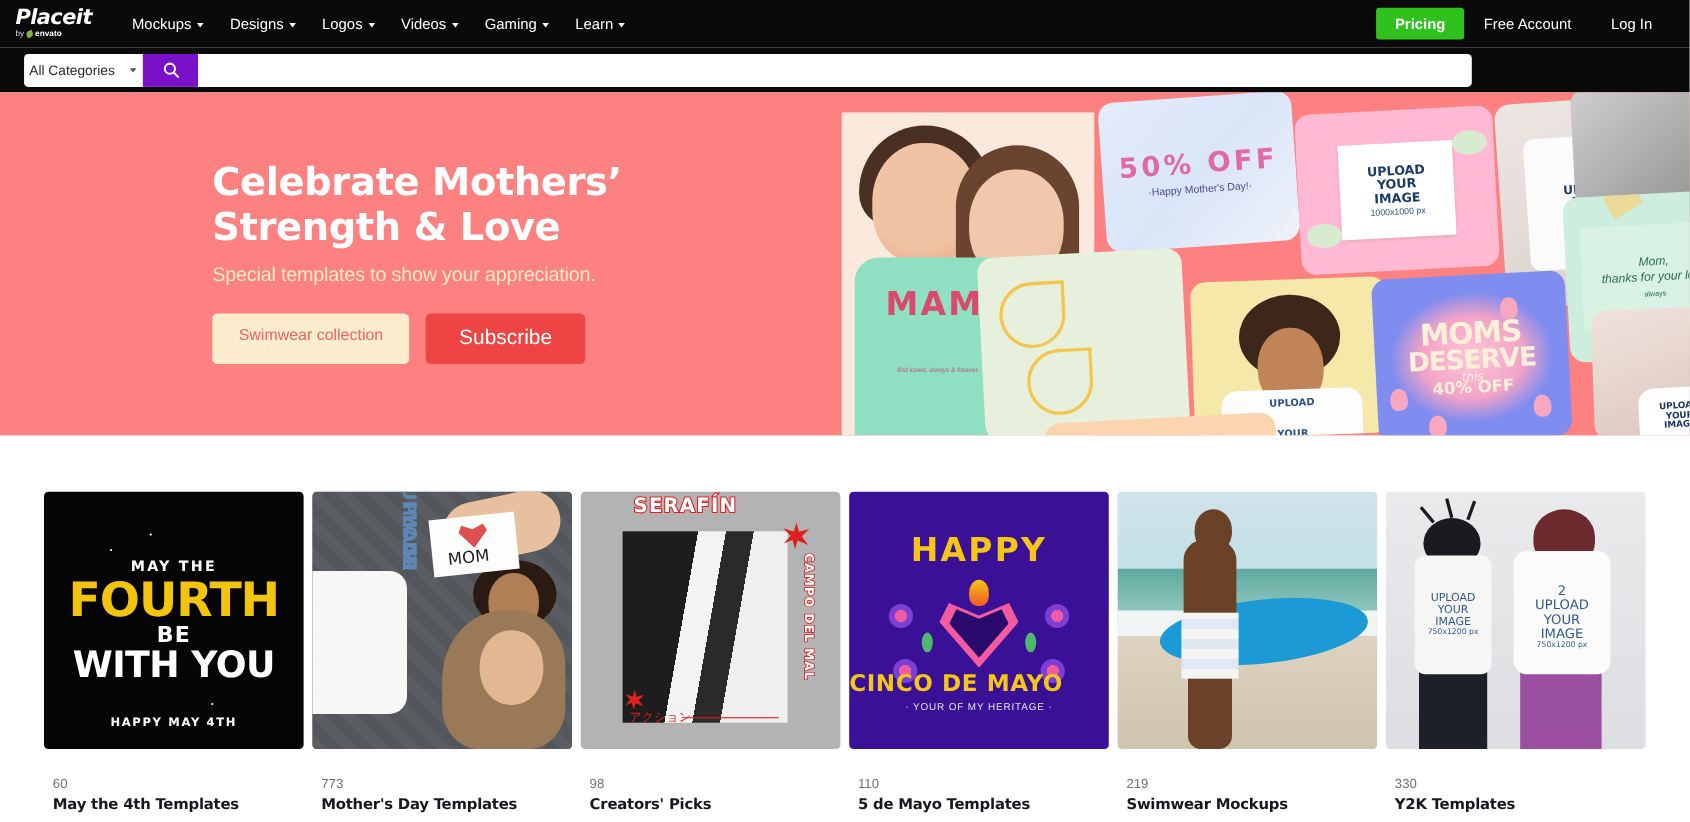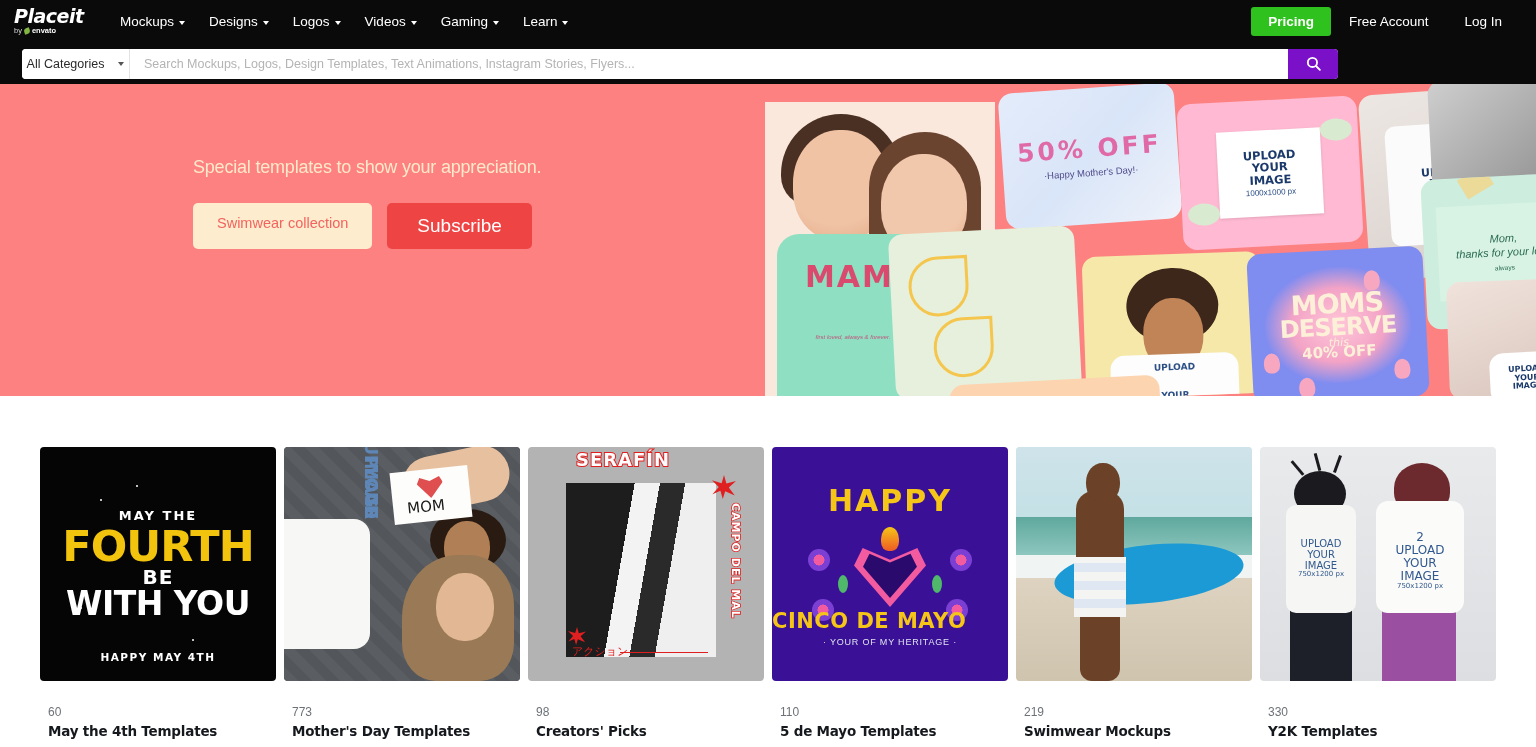--- a/index.html
+++ b/index.html
@@ -443,33 +443,36 @@
     <div class="nav-right-link">Log In</div>
   </div>
 </div>
 
 <div class="searchbar">
   <div class="search-wrap">
     <div class="cat-select">
       <span>All Categories</span>
       <span class="cat-caret"></span>
     </div>
-    <input class="search-input" type="text" placeholder="Search Mockups, Logos, Design Templates, Text Animations, Instagram Stories, Flyers..." style="">
     <div class="search-go">
       <svg width="17" height="17" viewBox="0 0 24 24" fill="none" stroke="#ffffff" stroke-width="2.6">
         <circle cx="10.5" cy="10.5" r="6.5"></circle>
         <line x1="15.5" y1="15.5" x2="21" y2="21" stroke-linecap="round"></line>
       </svg>
     </div>
   </div>
 </div>
 
 <div class="hero">
 
   <div class="hero-copy">
+    <div class="hero-title">
+      <div>Celebrate Mothers’</div>
+      <div>Strength &amp; Love</div>
+    </div>
     <div class="hero-sub">Special templates to show your appreciation.</div>
     <div class="hero-btns">
       <div class="btn-discover">Swimwear collection</div>
       <div class="btn-subscribe">Subscribe</div>
     </div>
   </div>
 
   <div class="collage">
 
     <div class="portrait">

